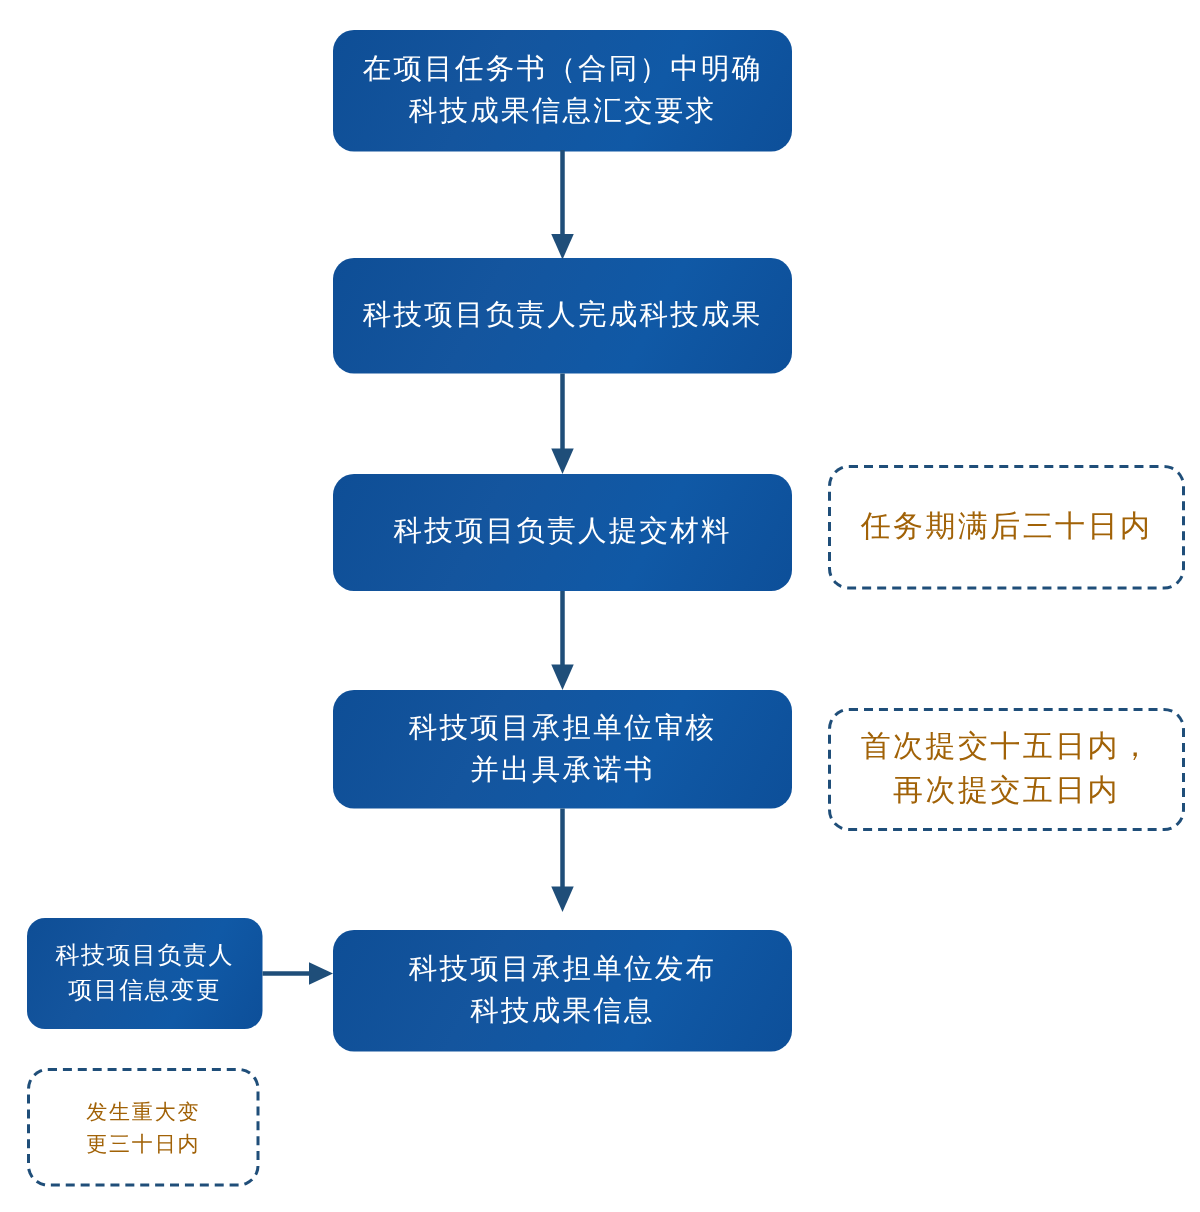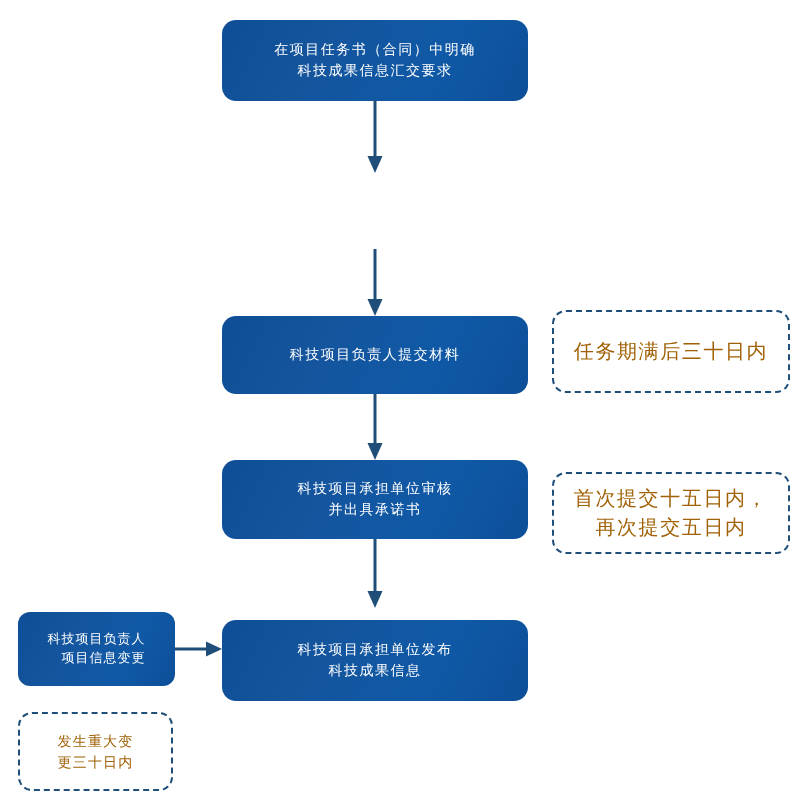--- a/index.html
+++ b/index.html
@@ -33,22 +33,22 @@
     letter-spacing: 1.5px;
     line-height: 1.45;
     font-weight: 400;
     user-select: none;
   }
   .node .txt {
     display: block;
     padding: 0 10px;
     white-space: pre-line;
   }
-  .node.big  { font-size: 14px; font-family: Liberation Mono, monospace; }
-  .node.left { font-size: 13px; border-radius: 12px; letter-spacing: 1px; text-align: right; }
+  .node.big  { font-size: 19px; }
+  .node.left { font-size: 16px; border-radius: 12px; letter-spacing: 1px; }
 
   
   .note {
     position: absolute;
     box-sizing: border-box;
     border: 2px dashed #1f4e79;
     border-radius: 14px;
     background: #ffffff;
     display: flex;
     align-items: center;
@@ -73,20 +73,23 @@
 </head>
 <body>
 
 <div id="canvas">
 
   <div class="node big" style="left:222px; top:20px; width:306px; height:81px;">
     <span class="txt">在项目任务书（合同）中明确
 科技成果信息汇交要求</span>
   </div>
 
+  <div class="node big" style="left:222px; top:172px; width:306px; height:77px;">
+    <span class="txt">科技项目负责人完成科技成果</span>
+  </div>
 
   <div class="node big" style="left:222px; top:316px; width:306px; height:78px;">
     <span class="txt">科技项目负责人提交材料</span>
   </div>
 
   <div class="node big" style="left:222px; top:460px; width:306px; height:79px;">
     <span class="txt">科技项目承担单位审核
 并出具承诺书</span>
   </div>
 

